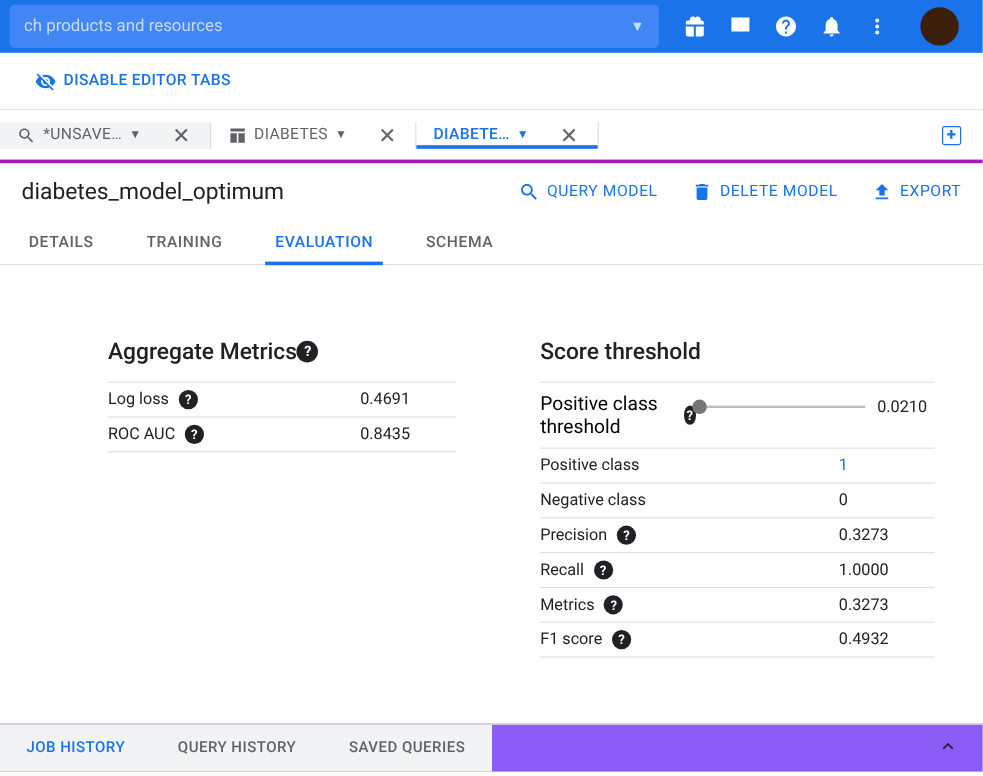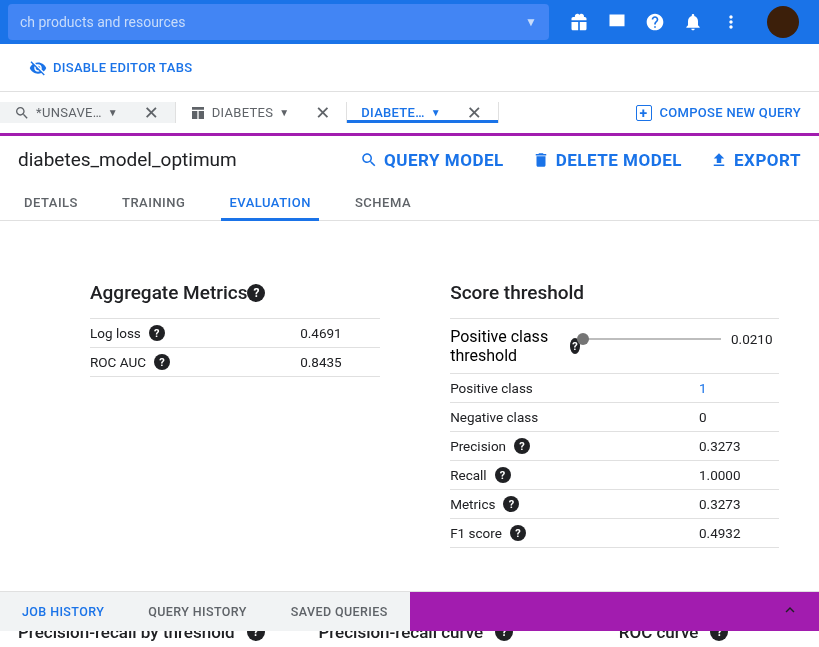--- a/index.html
+++ b/index.html
@@ -25,21 +25,21 @@
 .tab.active::after { content:''; position:absolute; bottom:0; left:0; right:0; height:3px; background:#1a73e8; }
 .tab .tablabel { letter-spacing: 0.3px; white-space:nowrap;}
 .tab .caret { font-size:10px; }
 .tab .close { font-size: 18px; color:#5f6368; cursor:pointer; padding:0 2px;}
 .compose { margin-left: auto; display: flex; align-items: center; gap: 8px; color: #1a73e8; font-size: 13px; font-weight: 500; letter-spacing: 0.3px; padding-right: 18px; cursor: pointer; }
 
 
 .model-bar { display: flex; align-items: center; padding: 12px 18px 0 18px; }
 .model-title { font-size: 19px; color: #202124; flex: 1; }
 .model-actions { display: flex; gap: 28px; }
-.model-action { color: #1a73e8; font-size: 17px; font-weight: 700; letter-spacing: 0.5px; display: flex; align-items: center; gap: 6px; cursor: pointer; }
+.model-action { color: #1a73e8; font-size: 13px; font-weight: 400; letter-spacing: 0.5px; display: flex; align-items: center; gap: 6px; cursor: pointer; }
 
 
 .subtabs { display: flex; gap: 28px; padding: 8px 16px 0 16px; border-bottom: 1px solid #e0e0e0; margin-top: 6px; }
 .subtab { font-size: 13px; font-weight: 500; letter-spacing: 0.5px; color: #5f6368; padding: 10px 8px; cursor: pointer; position:relative; }
 .subtab.active { color: #1a73e8; }
 .subtab.active::after { content:''; position:absolute; bottom:-1px; left:0; right:0; height:3px; background:#1a73e8; }
 
 
 .content { padding: 60px 40px 20px 90px; display: flex; gap: 70px; }
 .col { width: 340px; }
@@ -56,21 +56,21 @@
 .slider-wrap { flex:1; display:flex; align-items:center; gap:10px; padding-top:4px;}
 .slider-track { flex:1; height:2px; background:#bdbdbd; position:relative; }
 .slider-thumb { position:absolute; left:2%; top:50%; transform:translate(-50%,-50%); width:12px; height:12px; border-radius:50%; background:#757575; cursor:pointer;}
 .slider-val { font-size:13.5px; color:#202124; min-width:48px; }
 
 
 .charts-row { display:flex; padding: 54px 18px 10px 18px; gap: 40px; }
 .chart-title { font-size: 17px; font-weight: 500; color:#202124; display:flex; align-items:center; gap:12px; flex:1;}
 
 
-.bottom-bar { position:absolute; bottom:16px; left:0; right:0; height:40px; border-top:1px solid #e0e0e0; display:flex; align-items:center; background:#a21caf;}
+.bottom-bar { position:absolute; bottom:4px; left:0; right:0; height:40px; border-top:1px solid #e0e0e0; display:flex; align-items:center; background:#8b5cf6;}
 .bottom-tabs { display:flex; background:#f1f3f4; height:100%;}
 .bottom-tab { padding: 0 22px; display:flex; align-items:center; font-size:12.5px; font-weight:500; letter-spacing:0.4px; color:#5f6368; cursor:pointer;}
 .bottom-tab.active { color:#1a73e8; }
 .expand { margin-left:auto; padding:0 20px; cursor:pointer; }
 
 .icon-svg { width:18px; height:18px; fill:currentColor;}
 .plus-box { width:16px; height:16px; border:1.5px solid #1a73e8; display:inline-flex; align-items:center; justify-content:center; color:#1a73e8; font-weight:700; font-size:14px; line-height:1; border-radius:2px;}
 .tabicon { width:16px; height:16px; fill:#5f6368; }
 </style>
 </head>
@@ -140,21 +140,20 @@
     <span class="close">✕</span>
   </div>
   <div class="tab active">
     <span class="tablabel">DIABETE…</span>
     <span class="caret">▼</span>
     <span style="width:12px;"></span>
     <span class="close">✕</span>
   </div>
   <div class="compose">
     <span class="plus-box">+</span>
-    <span>COMPOSE NEW QUERY</span>
   </div>
 </div>
 
 <div class="model-bar">
   <div class="model-title">diabetes_model_optimum</div>
   <div class="model-actions">
     <div class="model-action">
       <svg class="icon-svg" viewBox="0 0 24 24">
           <path fill="#1a73e8" d="M15.5 14h-.79l-.28-.27C15.41 12.59 16 11.11 16 9.5 16 5.91 13.09 3 9.5 3S3 5.91 3 9.5 5.91 16 9.5 16c1.61 0 3.09-.59 4.23-1.57l.27.28v.79l5 4.99L20.49 19l-4.99-5zM9.5 14C7.01 14 5 11.99 5 9.5S7.01 5 9.5 5 14 7.01 14 9.5 11.99 14 9.5 14z"></path>
         </svg>

